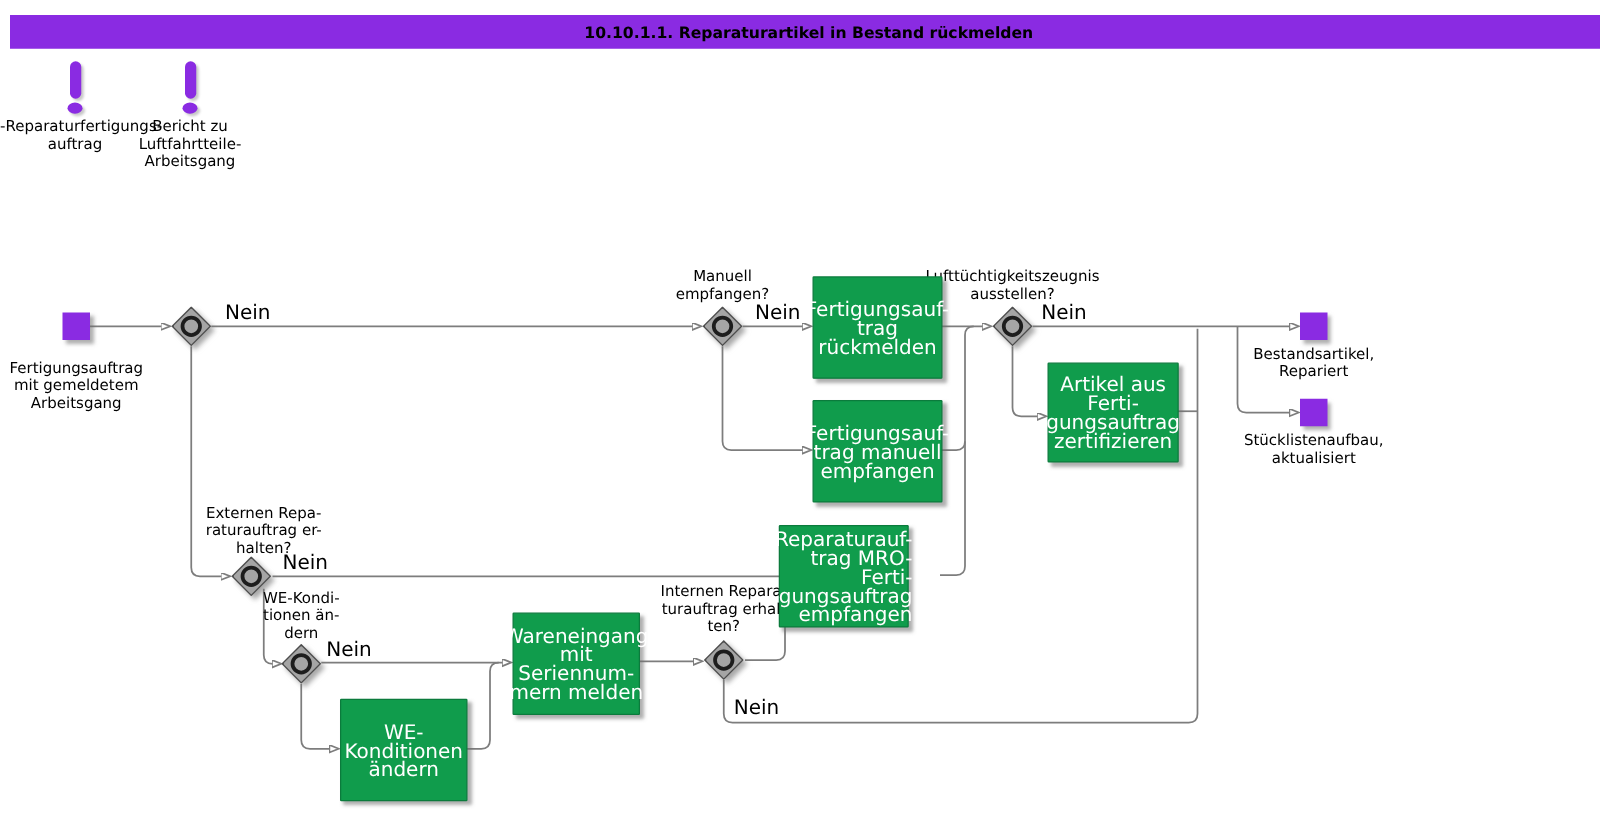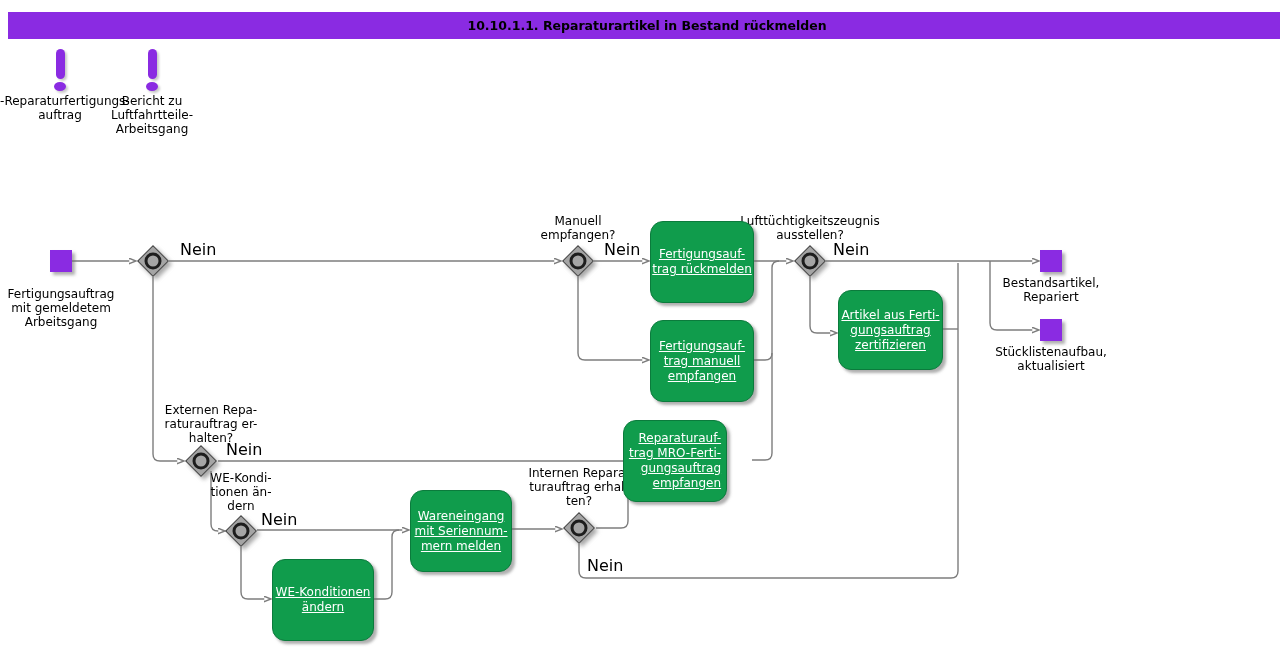--- a/index.html
+++ b/index.html
@@ -7,23 +7,23 @@
          font-family:"DejaVu Sans",sans-serif;color:#000;}
   .titlebar{position:absolute;left:8px;top:12px;width:1278px;height:27px;
             background:var(--purple,#8A2BE2);color:#000000;font-weight:bold;font-size:12.5px;
             display:flex;align-items:center;justify-content:center;z-index:4;}
   svg.conn{position:absolute;left:0;top:0;z-index:1;}
   svg.conn path{stroke:#7d7d7d;stroke-width:1.4;fill:none;}
   .lbl{position:absolute;font-size:12px;line-height:14px;white-space:pre-line;
        text-align:center;transform:translateX(-50%);z-index:2;}
   .edge-lbl{position:absolute;font-size:16px;line-height:14px;z-index:2;}
   .task{position:absolute;z-index:3;background:var(--green,#109C4C);
-        border:1.5px solid #0B7B3C;border-radius:13px;color:#fff;font-size:12px;line-height:15px;
+        border:1.5px solid #0B7B3C;border-radius:1px;color:#fff;font-size:16px;line-height:15px;
         display:flex;align-items:center;justify-content:center;text-align:center;white-space:pre-line;
-        box-shadow:3px 3px 3px rgba(110,110,110,.55);cursor:pointer;text-decoration:underline;}
+        box-shadow:3px 3px 3px rgba(110,110,110,.55);cursor:pointer;}
   .sq{position:absolute;z-index:3;width:22px;height:22px;background:var(--purple,#8A2BE2);
       box-shadow:3px 3px 3px rgba(110,110,110,.55);}
   .gw{position:absolute;z-index:3;width:32px;height:32px;
       filter:drop-shadow(3px 3px 2px rgba(110,110,110,.6));}
   .gw .d1{position:absolute;inset:0;background:#4c4c4c;
           clip-path:polygon(50% 0,100% 50%,50% 100%,0 50%);}
   .gw .d2{position:absolute;inset:1.5px;background:#A5A5A5;
           clip-path:polygon(50% 0,100% 50%,50% 100%,0 50%);}
   .gw .c{position:absolute;left:50%;top:50%;width:11px;height:11px;transform:translate(-50%,-50%);
          border:3.2px solid #1d1d1d;border-radius:50%;}

